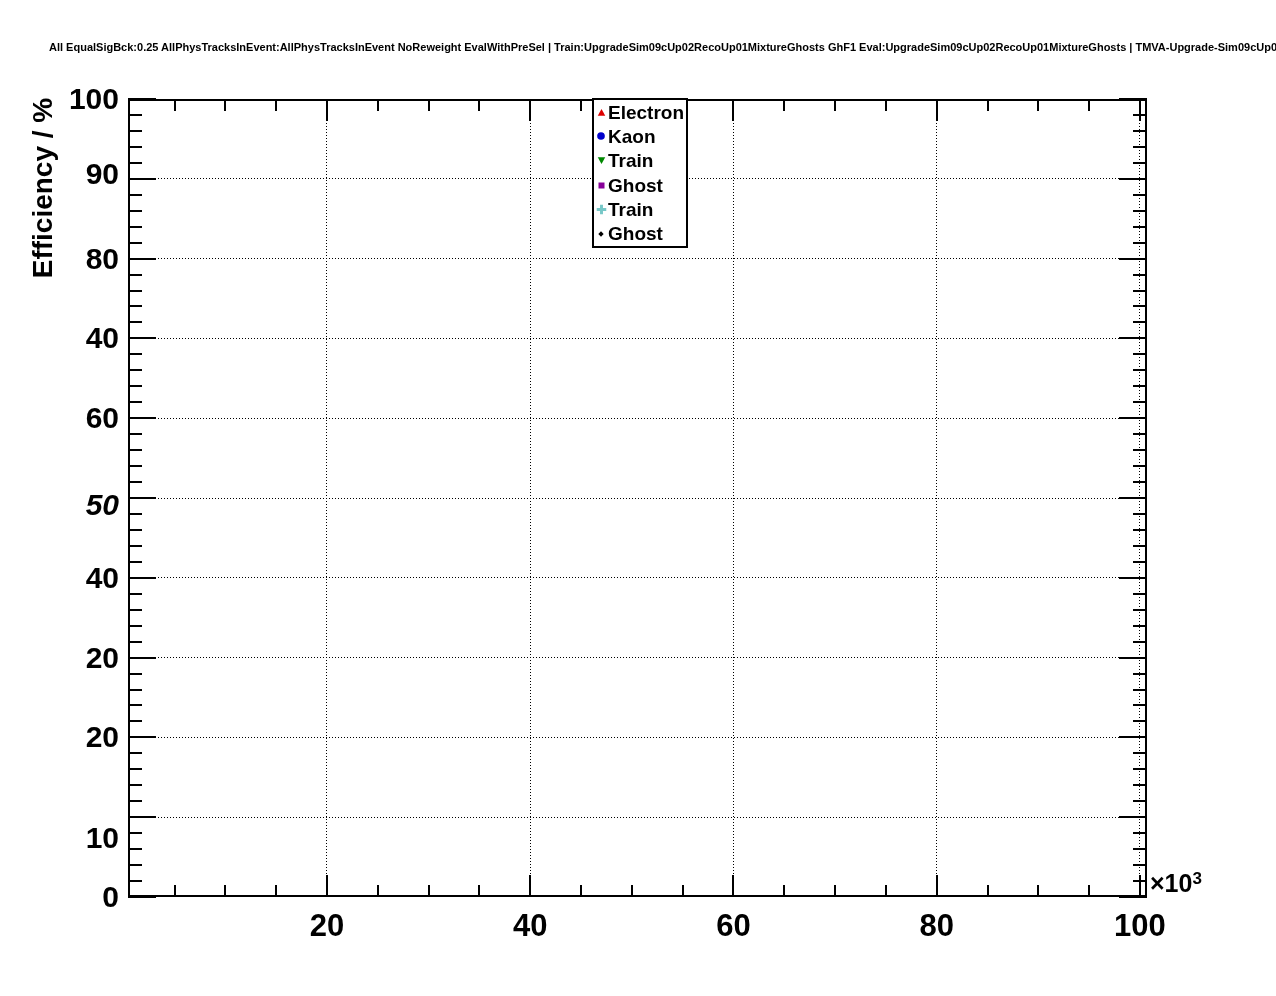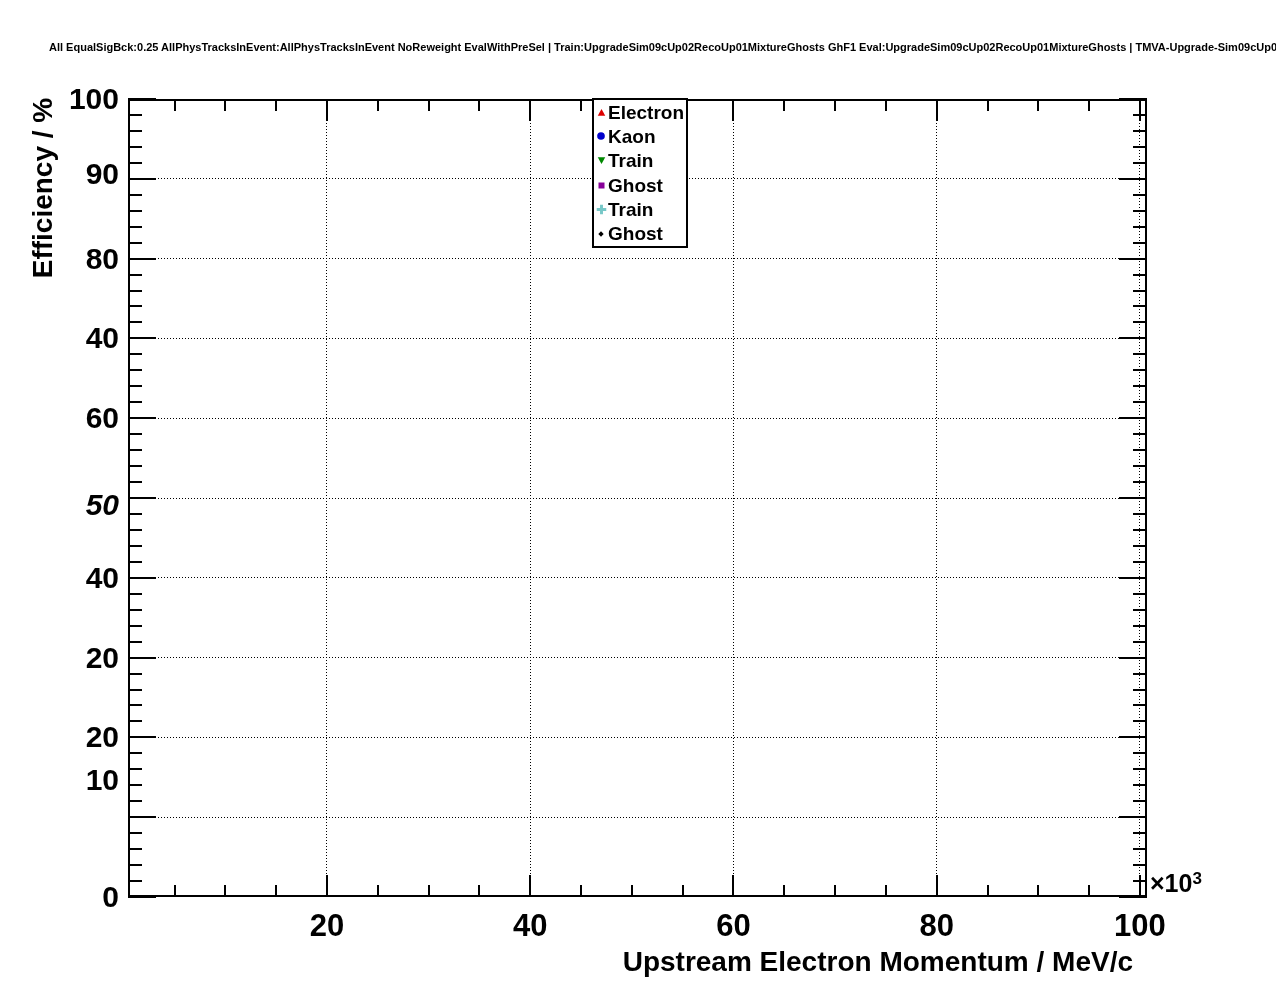--- a/index.html
+++ b/index.html
@@ -295,34 +295,33 @@
       <div class="tick" style="left: 128px; top: 113.96px; width: 14px; height: 2px;"></div>
       <div class="tick" style="left: 1133px; top: 113.96px; width: 14px; height: 2px;"></div>
       <div class="tick" style="left: 128px; top: 98px; width: 28px; height: 2px;"></div>
       <div class="tick" style="left: 1119px; top: 98px; width: 28px; height: 2px;"></div>
       <div class="x-tick-label" style="left: 326.983px;">20</div>
       <div class="x-tick-label" style="left: 530.234px;">40</div>
       <div class="x-tick-label" style="left: 733.485px;">60</div>
       <div class="x-tick-label" style="left: 936.737px;">80</div>
       <div class="x-tick-label" style="left: 1139.99px;">100</div>
       <div class="y-tick-label" style="top: 882px;">0</div>
-      <div class="y-tick-label" style="top: 765px;">10</div>
+      <div class="y-tick-label" style="top: 823px;">10</div>
       <div class="y-tick-label" style="top: 722.4px;">20</div>
       <div class="y-tick-label" style="top: 642.6px;">20</div>
       <div class="y-tick-label" style="top: 562.8px;">40</div>
       <div class="y-tick-label" style="top: 490px; font-style: italic;">50</div>
       <div class="y-tick-label" style="top: 403.2px;">60</div>
       <div class="y-tick-label" style="top: 323.4px;">40</div>
       <div class="y-tick-label" style="top: 243.6px;">80</div>
       <div class="y-tick-label" style="top: 159px;">90</div>
       <div class="y-tick-label" style="top: 84px;">100</div>
     </div>
 
   <div id="y-axis-title">Efficiency / %</div>
-  <div id="x-axis-title">Upstream Electron Momentum / MeV/c</div>
 
   <div id="x-axis-exponent"><span>×10</span><sup>3</sup></div>
 
   <div id="legend-box">
       <div class="legend-entry">
         <span class="legend-marker">
           <svg width="9" height="9" viewBox="0 0 12 12" fill="#dd0000">
             <path d="M6,1.2 L11,10.4 L1,10.4 Z"></path>
           </svg>
         </span>

